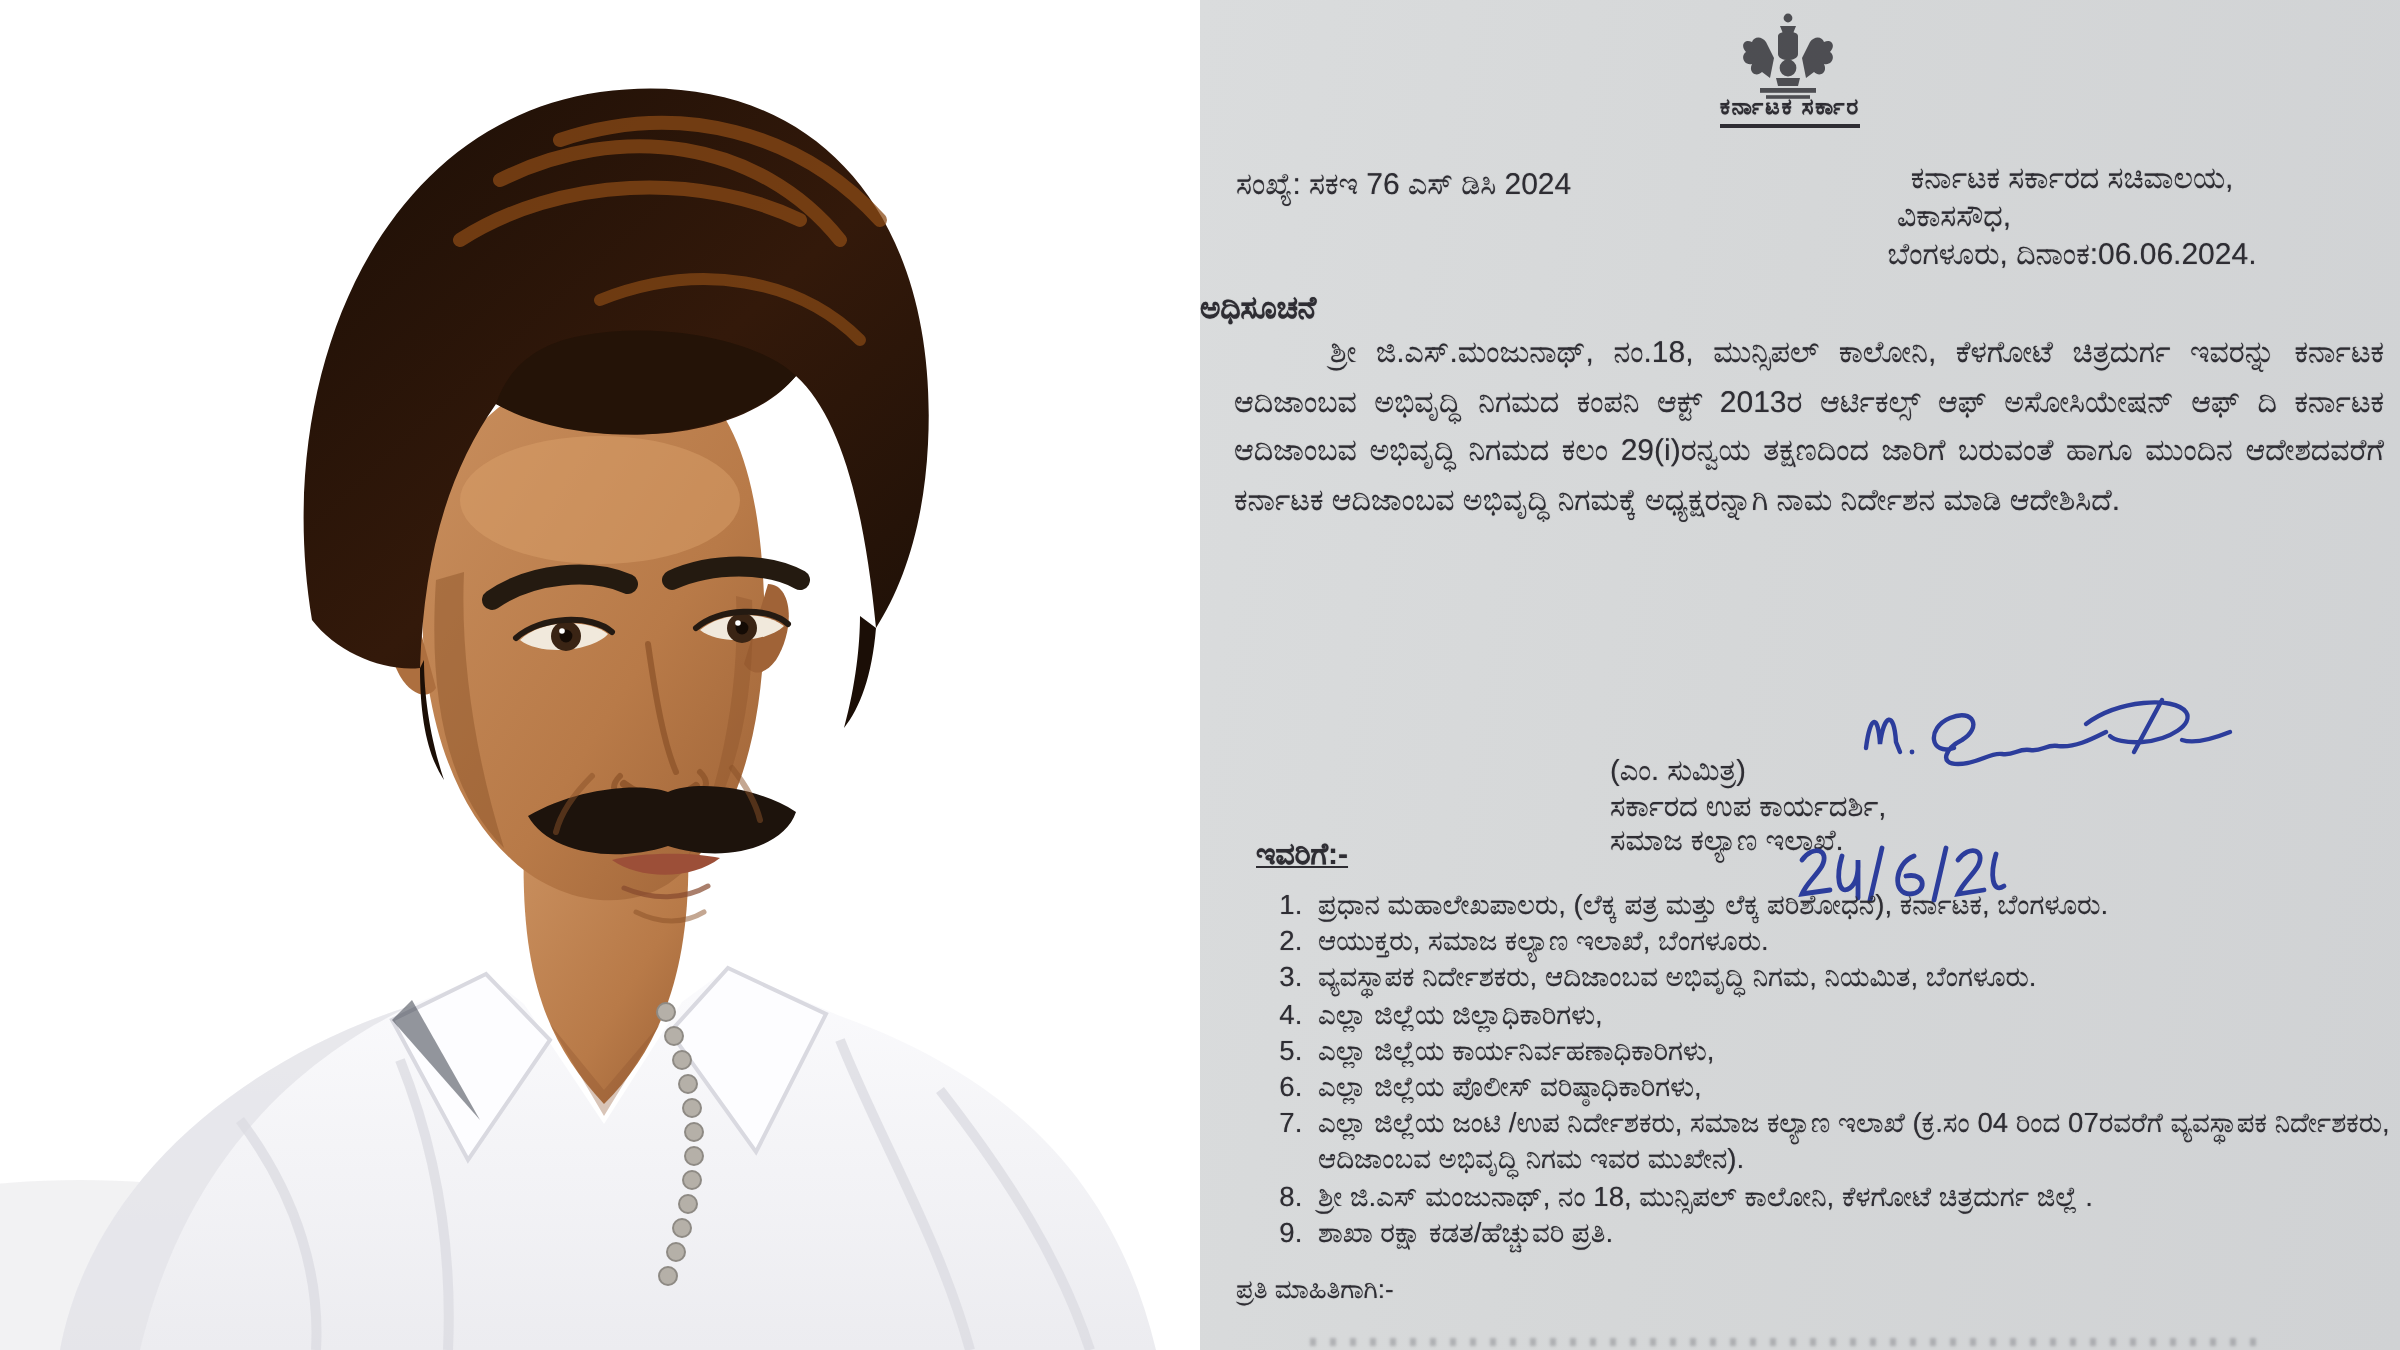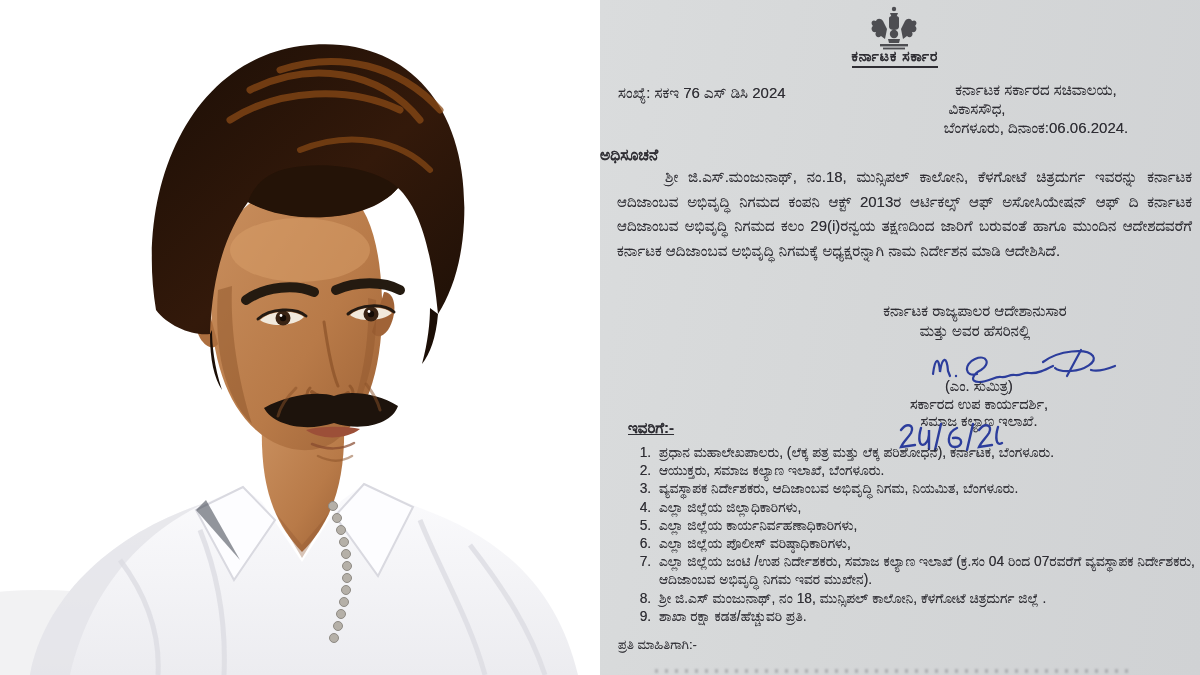--- a/index.html
+++ b/index.html
@@ -13,37 +13,37 @@
   
   .doc-pane{
     position:absolute;left:600px;top:0;width:600px;height:675px;overflow:hidden;
     background:linear-gradient(100deg,#dadcdd 0%,#d5d7d8 45%,#d0d2d4 100%);
     color:#2e2d33;
     text-shadow:0 0 .5px rgba(46,45,51,.55);
   }
   .emblem{position:absolute;left:268px;top:5px;width:52px;height:46px;}
   .doc-title{
     position:absolute;left:0;top:48px;width:590px;text-align:center;
-    font-size:14px;font-weight:700;letter-spacing:1px;
+    font-size:11px;font-weight:700;letter-spacing:1px;
   }
   .doc-title span{border-bottom:2px solid #2e2d33;padding-bottom:2px;}
   .ref-no{position:absolute;left:18px;top:84px;font-size:15px;}
   .addr-block{position:absolute;right:4px;top:80px;width:320px;text-align:center;font-size:15px;line-height:19px;}
   .addr-mid{padding-right:118px;}
   .notif-heading{
     position:absolute;left:0;top:146px;width:540px;text-align:left;
     font-size:15.5px;font-weight:700;
   }
   .body-par{
     position:absolute;left:17px;top:165px;width:575px;margin:0;
     font-size:15px;line-height:24.5px;text-align:justify;text-indent:48px;
   }
   .authority{position:absolute;left:210px;top:301px;width:330px;text-align:center;font-size:15px;line-height:20px;}
   .signature-svg{position:absolute;left:325px;top:344px;width:200px;height:42px;}
-  .sig-block{position:absolute;left:219px;top:378px;width:320px;text-align:center;font-size:14.5px;line-height:17.5px;}
+  .sig-block{position:absolute;left:205px;top:378px;width:320px;font-size:14.5px;line-height:17.5px;}
   .date-svg{position:absolute;left:295px;top:418px;width:110px;height:36px;}
   .to-heading{position:absolute;left:28px;top:419px;font-size:15px;font-weight:700;text-decoration:underline;}
   .recipients{
     position:absolute;left:20px;top:444px;width:572px;margin:0;
     padding-left:35px;font-size:13.8px;line-height:18.2px;
   }
   .recipients li{padding-left:4px;margin:0;}
   .copy-heading{position:absolute;left:18px;top:637px;font-size:13px;font-weight:400;}
   .cutoff-line{
     position:absolute;left:55px;top:669px;width:480px;height:4px;opacity:.55;
@@ -201,24 +201,20 @@
     <div class="addr-block">
       <div>ಕರ್ನಾಟಕ ಸರ್ಕಾರದ ಸಚಿವಾಲಯ,</div>
       <div class="addr-mid">ವಿಕಾಸಸೌಧ,</div>
       <div>ಬೆಂಗಳೂರು, ದಿನಾಂಕ:06.06.2024.</div>
     </div>
 
     <div class="notif-heading">ಅಧಿಸೂಚನೆ</div>
 
     <p class="body-par">ಶ್ರೀ ಜಿ.ಎಸ್.ಮಂಜುನಾಥ್, ನಂ.18, ಮುನ್ಸಿಪಲ್ ಕಾಲೋನಿ, ಕೆಳಗೋಟೆ ಚಿತ್ರದುರ್ಗ ಇವರನ್ನು ಕರ್ನಾಟಕ ಆದಿಜಾಂಬವ ಅಭಿವೃದ್ಧಿ ನಿಗಮದ ಕಂಪನಿ ಆಕ್ಟ್ 2013ರ ಆರ್ಟಿಕಲ್ಸ್ ಆಫ್ ಅಸೋಸಿಯೇಷನ್ ಆಫ್ ದಿ ಕರ್ನಾಟಕ ಆದಿಜಾಂಬವ ಅಭಿವೃದ್ಧಿ ನಿಗಮದ ಕಲಂ 29(i)ರನ್ವಯ ತಕ್ಷಣದಿಂದ ಜಾರಿಗೆ ಬರುವಂತೆ ಹಾಗೂ ಮುಂದಿನ ಆದೇಶದವರೆಗೆ ಕರ್ನಾಟಕ ಆದಿಜಾಂಬವ ಅಭಿವೃದ್ಧಿ ನಿಗಮಕ್ಕೆ ಅಧ್ಯಕ್ಷರನ್ನಾಗಿ ನಾಮ ನಿರ್ದೇಶನ ಮಾಡಿ ಆದೇಶಿಸಿದೆ.</p>
 
-    <div class="authority">
-      <div>ಕರ್ನಾಟಕ ರಾಜ್ಯಪಾಲರ ಆದೇಶಾನುಸಾರ</div>
-      <div>ಮತ್ತು ಅವರ ಹೆಸರಿನಲ್ಲಿ</div>
-    </div>
 
     <svg class="signature-svg" viewBox="0 0 200 42" aria-hidden="true">
       <g stroke="#2c3d9c" stroke-width="2.2" fill="none" stroke-linecap="round">
         <path d="M8,30 C10,14 14,12 15,28 C17,13 22,11 23,27 L25,32"></path>
         <circle cx="31" cy="32" r="1.2" fill="#2c3d9c" stroke="none"></circle>
         <path d="M52,30 C40,34 38,20 50,15 C62,10 66,20 56,26 C48,30 44,38 54,38 C64,38 70,32 76,33 C82,34 84,30 90,31 C96,32 98,28 104,29 C112,30 120,26 128,22"></path>
         <path d="M118,18 C134,6 162,4 168,12 C172,18 160,26 146,27 C138,27.5 132,26 130,24"></path>
         <path d="M156,6 L142,32"></path>
         <path d="M166,26 C172,28 180,26 190,22"></path>
       </g>

